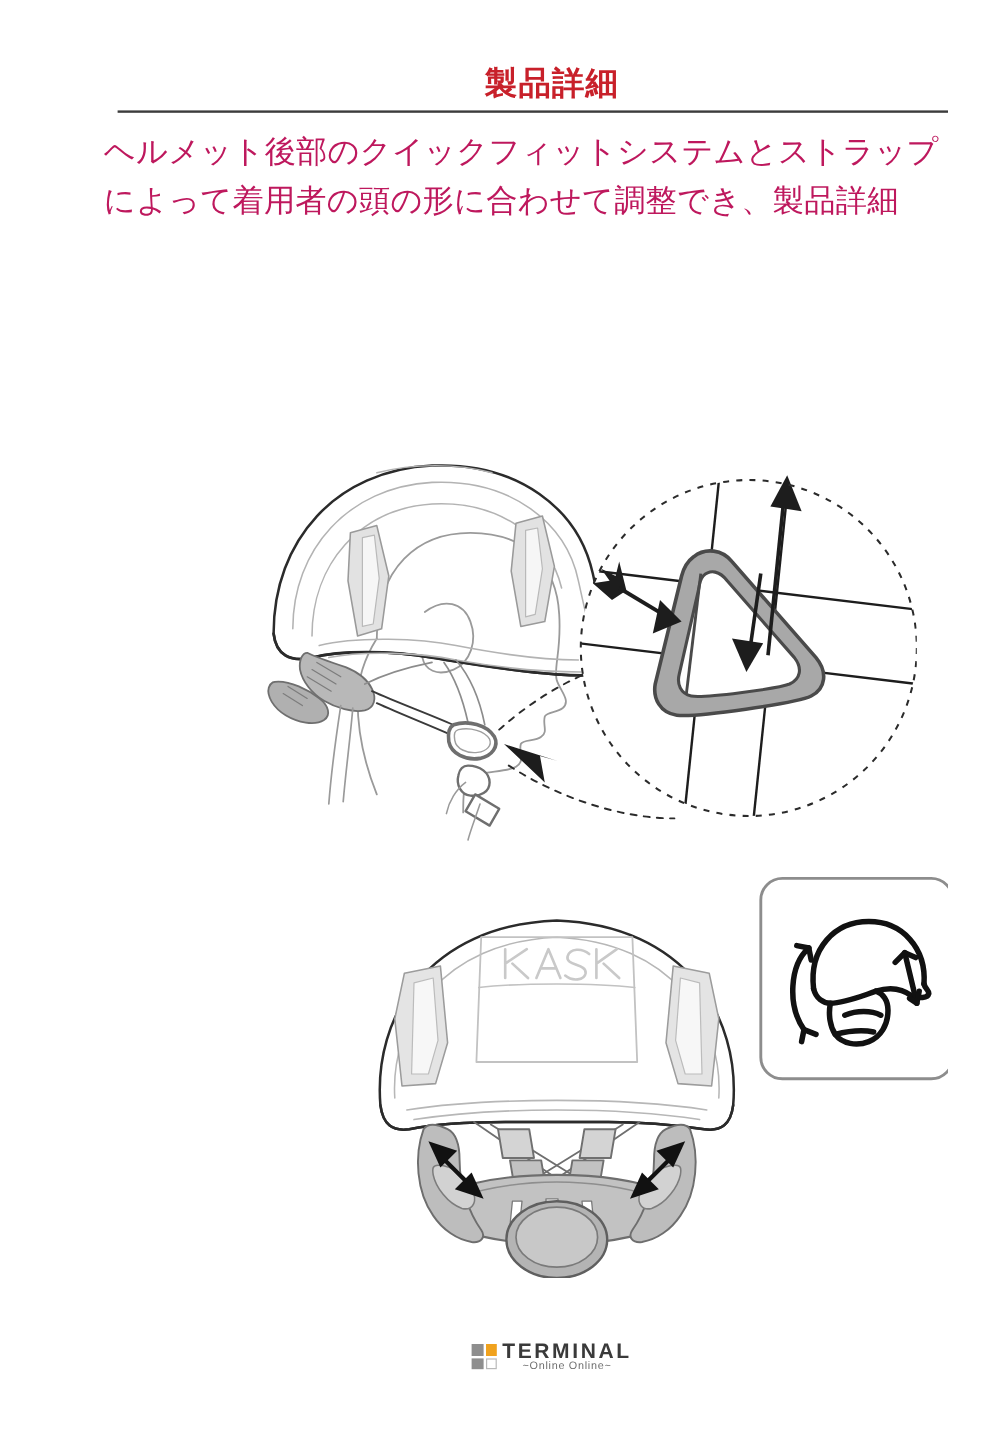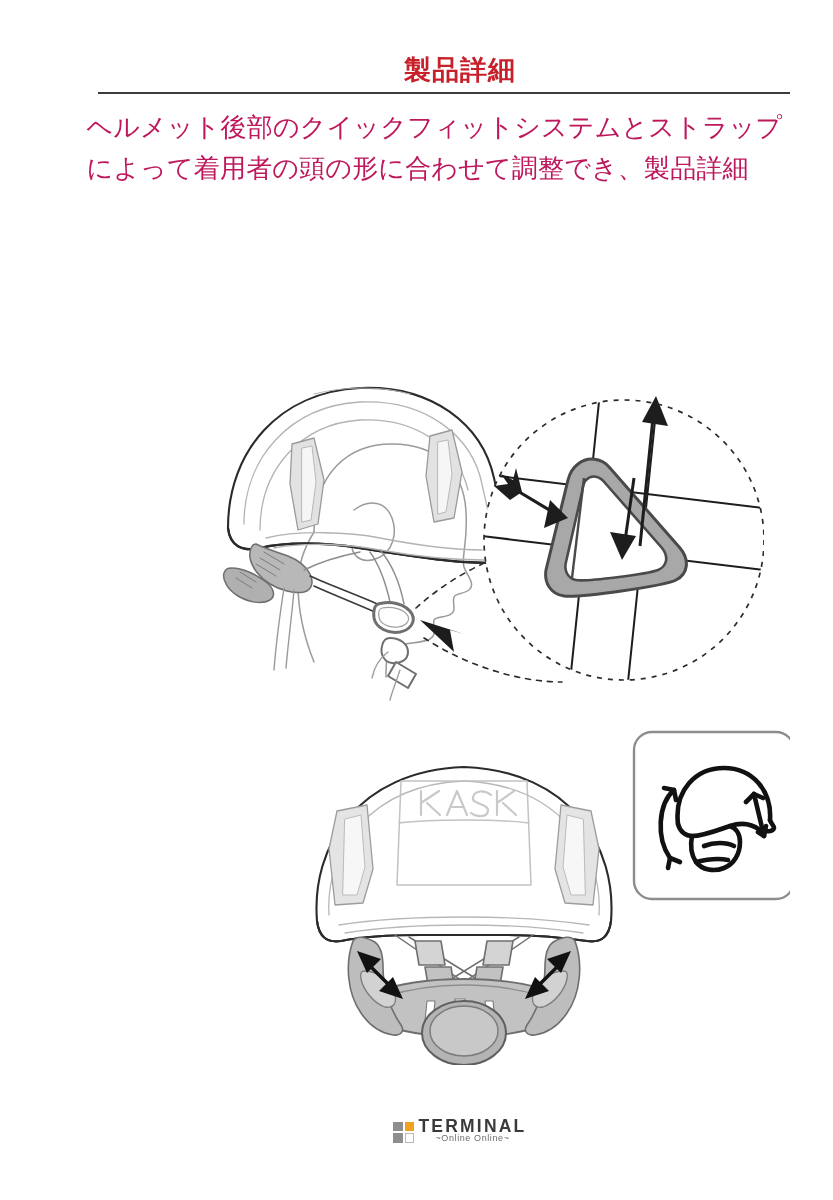--- a/index.html
+++ b/index.html
@@ -73,21 +73,21 @@
     position: absolute;
     top: 1118px;
     left: 0;
     width: 833px;
     display: flex;
     justify-content: center;
     align-items: flex-start;
   }
   .logo-inner {
     display: flex;
-    align-items: flex-end;
+    align-items: center;
     gap: 4px;
   }
   .logo-squares {
     width: 21px;
     height: 21px;
     display: grid;
     grid-template-columns: 1fr 1fr;
     grid-template-rows: 1fr 1fr;
     gap: 1.5px;
     margin-top: 1px;

